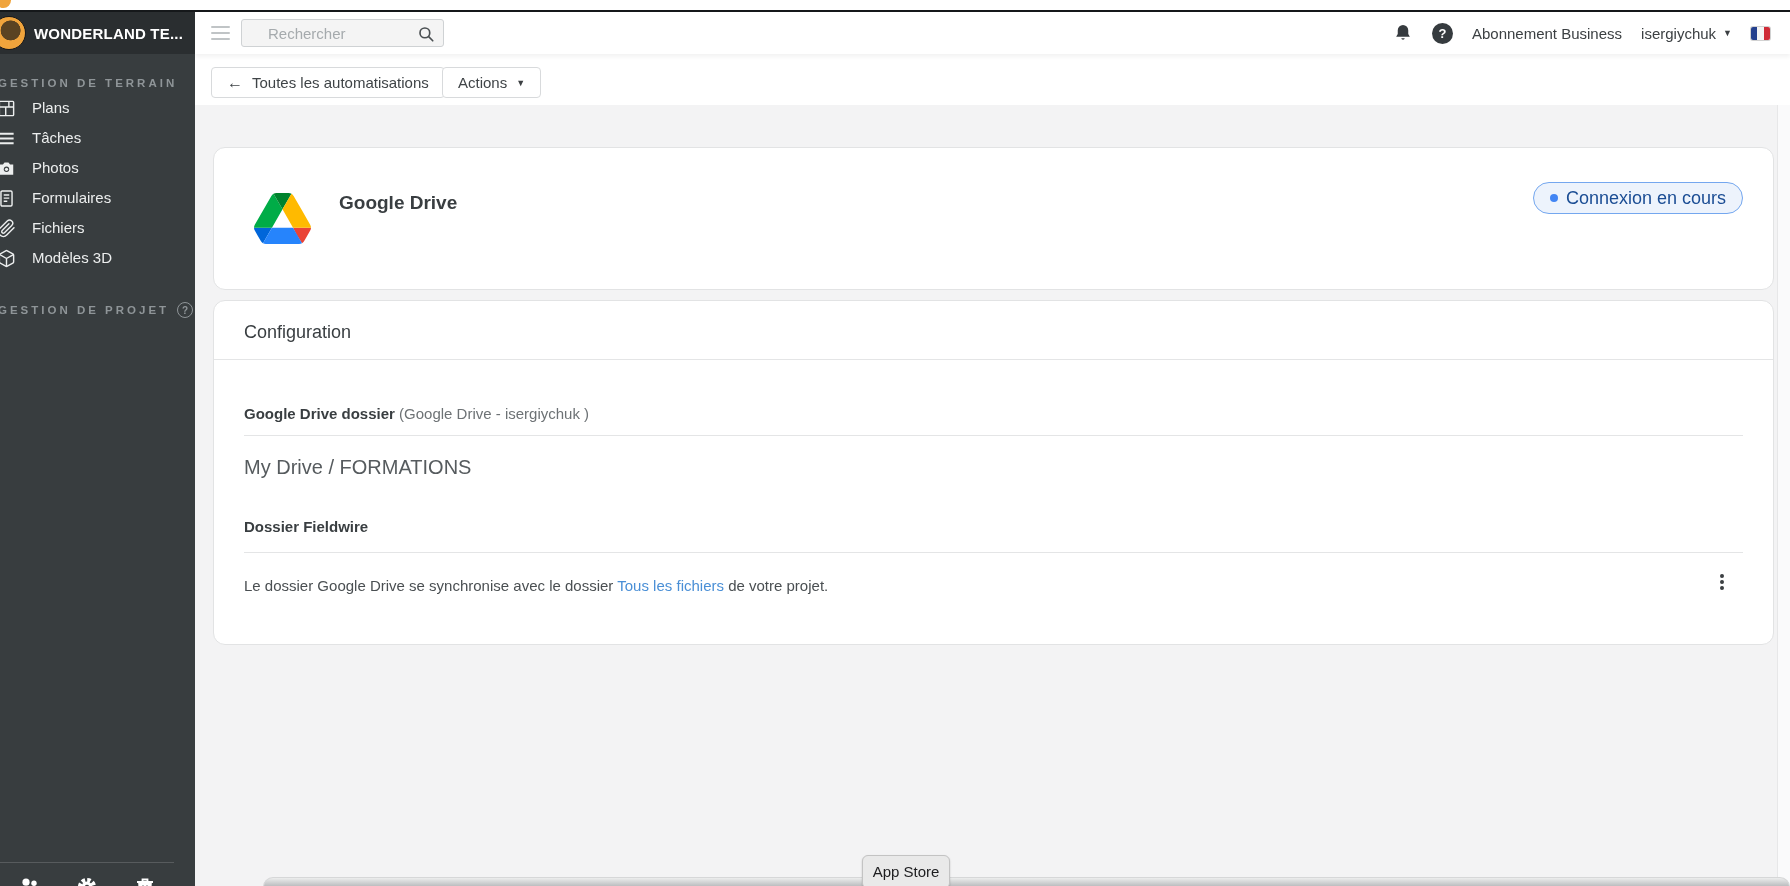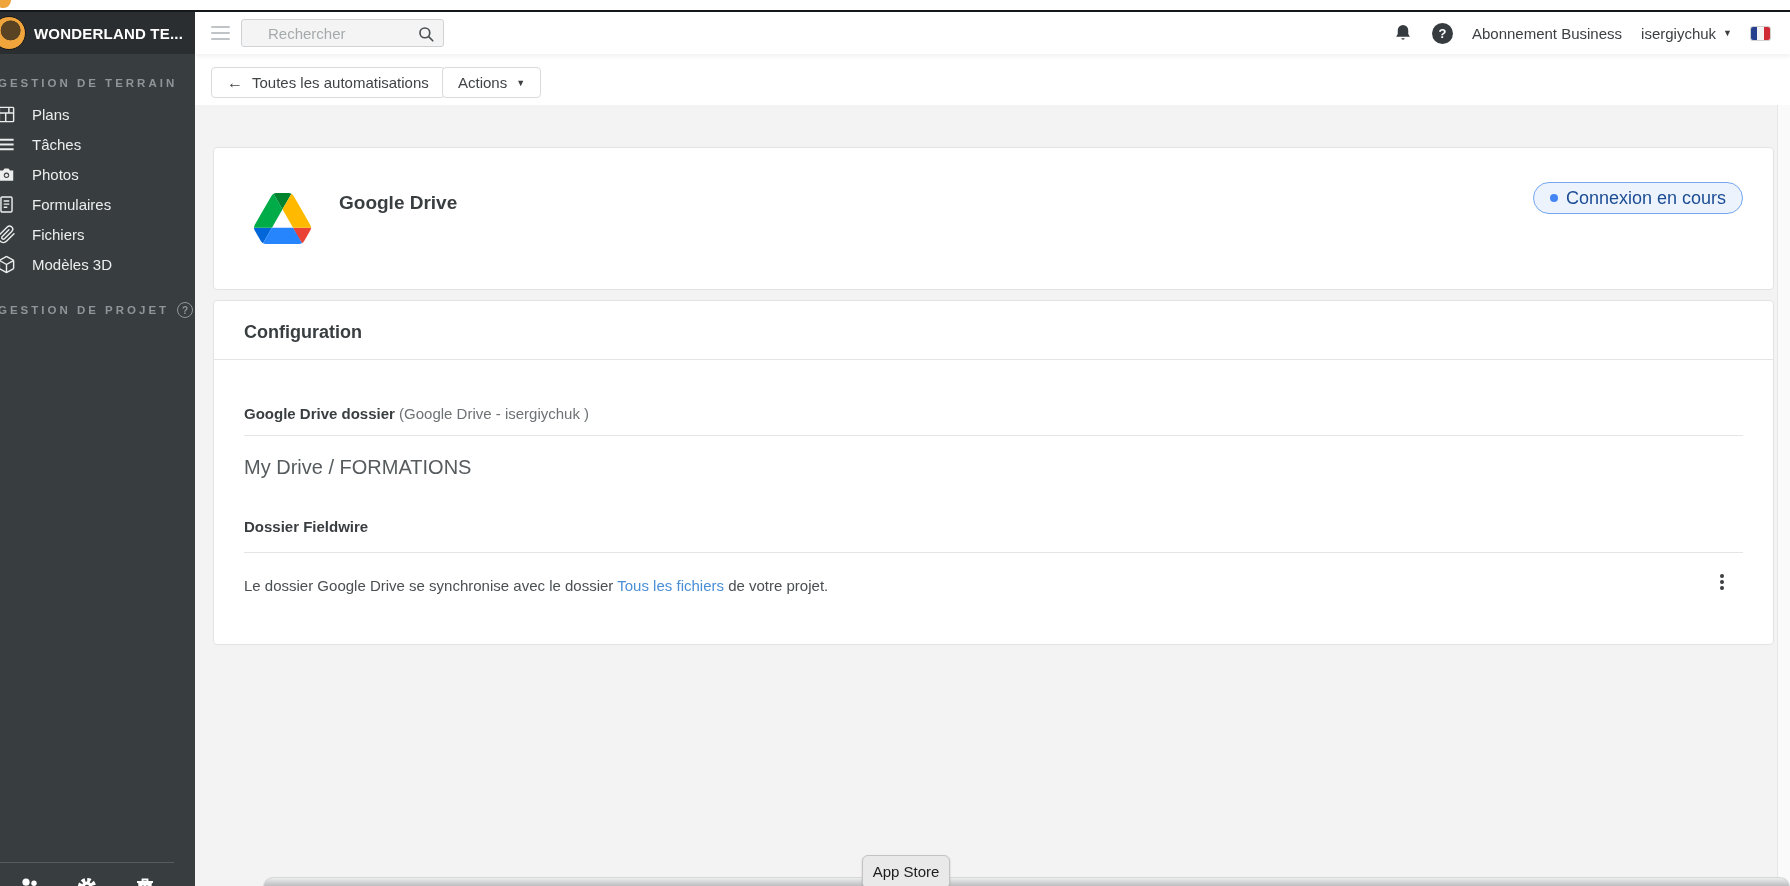--- a/index.html
+++ b/index.html
@@ -13,21 +13,21 @@
   .top-speck { position:absolute; left:-4px; top:-7px; width:15px; height:15px; border-radius:50%; background:#f0a43c; }
   .top-border { position:absolute; left:0; top:10px; width:1790px; height:2px; background:#15181a; z-index:6; }
 
   
   .sidebar { position:absolute; left:0; top:12px; width:195px; height:881px; background:#383d3f; z-index:4; overflow:hidden; }
   .sb-header { height:42px; background:#2a2e30; display:flex; align-items:center; position:relative; }
   .sb-avatar { position:absolute; left:-8px; top:4px; width:34px; height:34px; border-radius:50%;
                background:radial-gradient(circle at 55% 42%, #5a4322 0 38%, #f0a43c 40%); border:1px solid #19191a; }
   .sb-title { margin-left:34px; color:#ffffff; font-size:15px; font-weight:bold; letter-spacing:.2px; white-space:nowrap; }
   .sb-section { color:#8f9598; font-size:11.5px; font-weight:bold; letter-spacing:3px; margin:23px 0 10px -2px; white-space:nowrap; display:flex; align-items:center; }
-  .sb-item { display:flex; align-items:center; height:30px; cursor:pointer; }
+  .sb-item { display:flex; height:30px; cursor:pointer; }
   .sb-item .ic { margin-left:-3px; width:20px; display:inline-flex; flex:none; }
   .sb-item .lb { margin-left:15px; color:#eceeee; font-size:15px; white-space:nowrap; }
   .sb-help { margin-left:8px; width:16px; height:16px; border:1.5px solid #8f9598; border-radius:50%;
              display:inline-flex; align-items:center; justify-content:center; font-size:10px; letter-spacing:0; color:#8f9598; font-weight:bold; }
   .sb-footer-divider { position:absolute; left:0; top:850px; width:174px; height:1px; background:#575b5d; }
   .sb-footer { position:absolute; left:0; top:863px; width:174px; display:flex; justify-content:space-around; }
   .sb-footer .fic { width:24px; height:24px; display:inline-flex; cursor:pointer; }
 
   
   .topbar { position:absolute; left:195px; top:12px; width:1595px; height:42px; background:#ffffff; z-index:3;
@@ -53,32 +53,32 @@
   .toolbar { position:absolute; left:195px; top:54px; width:1595px; height:51px; background:#ffffff; z-index:2; }
   .btn { position:absolute; top:13px; height:31px; background:#ffffff; border:1px solid #d8dadc; border-radius:4px;
          display:inline-flex; align-items:center; font-size:15px; color:#3f4447; cursor:pointer; padding:0 15px; gap:9px; }
   .btn-back { left:16px; }
   .btn-actions { left:239px;margin-left:8px; }
   .btn .arrow { font-size:16px; }
 
   
   .main { position:absolute; left:195px; top:105px; width:1595px; height:781px; background:#f3f3f4; }
   .gutter { position:absolute; right:0; top:0; width:13px; height:781px; background:#fafafb; border-left:1px solid #e7e7e8; }
-  .card { position:absolute; left:18px; width:1561px; background:#ffffff; border:1px solid #e2e3e4; border-radius:4px; }
+  .card { position:absolute; left:18px; width:1561px; background:#ffffff; border:1px solid #e2e3e4; border-radius:12px; }
   .card-integration { top:42px; height:143px; }
   .drive-logo { position:absolute; left:40px; top:45px; }
   .int-title { position:absolute; left:125px; top:44px; font-size:19px; font-weight:bold; color:#393e41; }
   .int-desc { position:absolute; left:125px; top:78px; font-size:15px; color:#4a4f52; }
   .status-pill { position:absolute; right:30px; top:34px; height:32px; border:1.5px solid #74a7ef; background:#edf3fc;
                  border-radius:16px; display:inline-flex; align-items:center; padding:0 16px; gap:8px; cursor:pointer; }
   .status-dot { width:8px; height:8px; border-radius:50%; background:#4285f4; }
   .status-text { font-size:18px; color:#1b4d94; }
 
   .card-config { top:195px; height:345px; }
-  .cfg-title { position:absolute; left:30px; top:21px; font-size:18px; font-weight:bold; color:#393e41; }
+  .cfg-title { position:absolute; left:30px; top:21px; font-size:18px; font-weight:normal; color:#393e41; }
   .cfg-divider-top { position:absolute; left:0; top:58px; width:100%; height:1px; background:#e4e5e6; }
   .cfg-row-label { position:absolute; left:30px; top:104px; font-size:15px; }
   .cfg-row-label .bold { font-weight:bold; color:#393e41; }
   .cfg-row-label .muted { color:#6d7275; }
   .divider-inset { position:absolute; left:30px; right:30px; height:1px; background:#e4e5e6; }
   .d1 { top:134px; } .d2 { top:251px; }
   .cfg-path { position:absolute; left:30px; top:155px; font-size:20px; color:#565b5e; }
   .cfg-path span { cursor:pointer; }
   .cfg-label2 { position:absolute; left:30px; top:217px; font-size:15px; font-weight:bold; color:#393e41; }
   .cfg-sync { position:absolute; left:30px; top:276px; font-size:15px; color:#4a4f52; }

